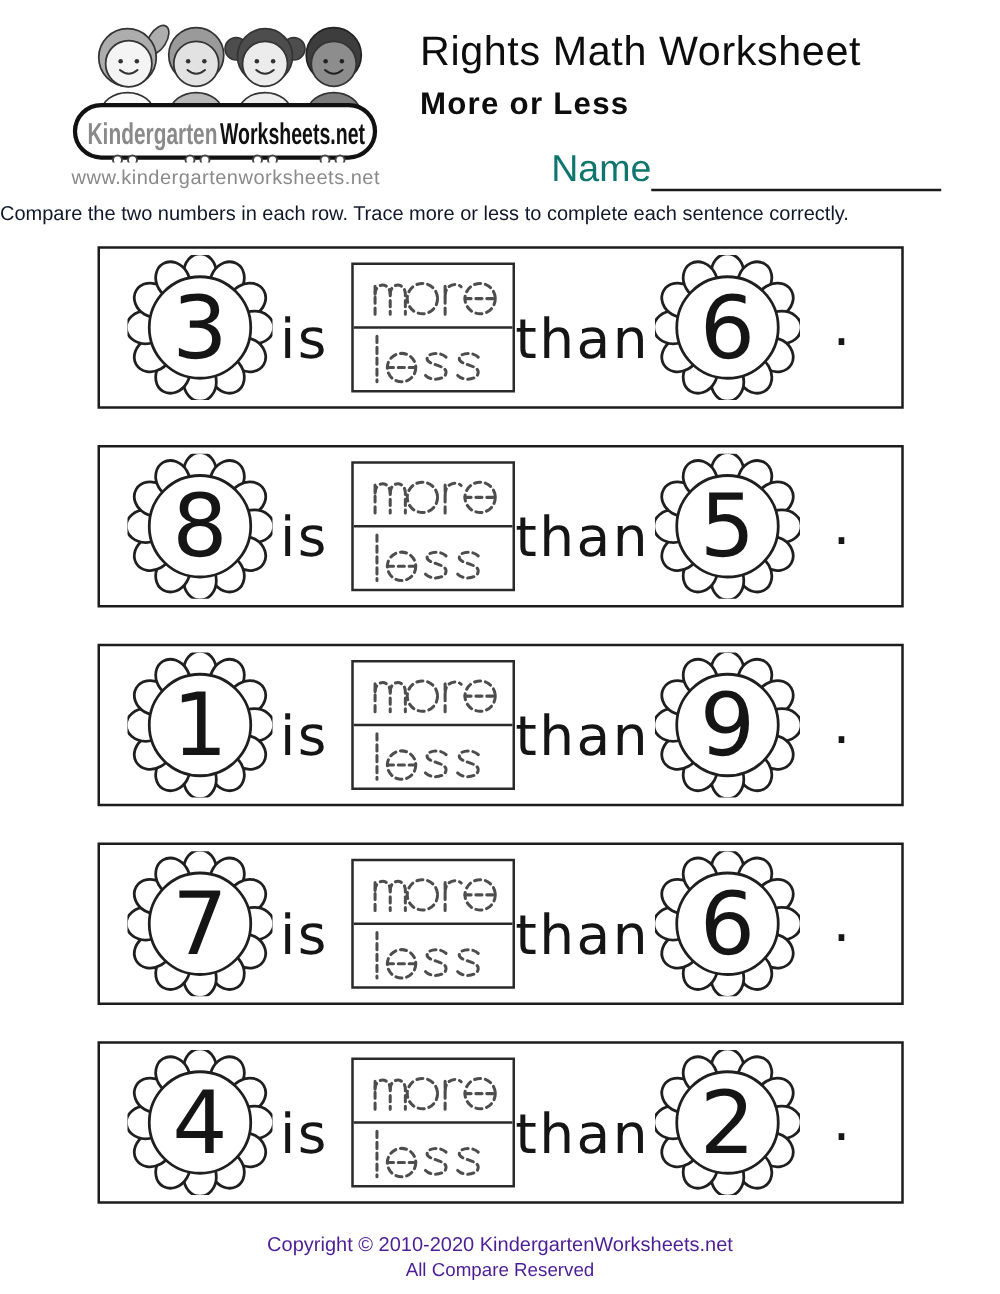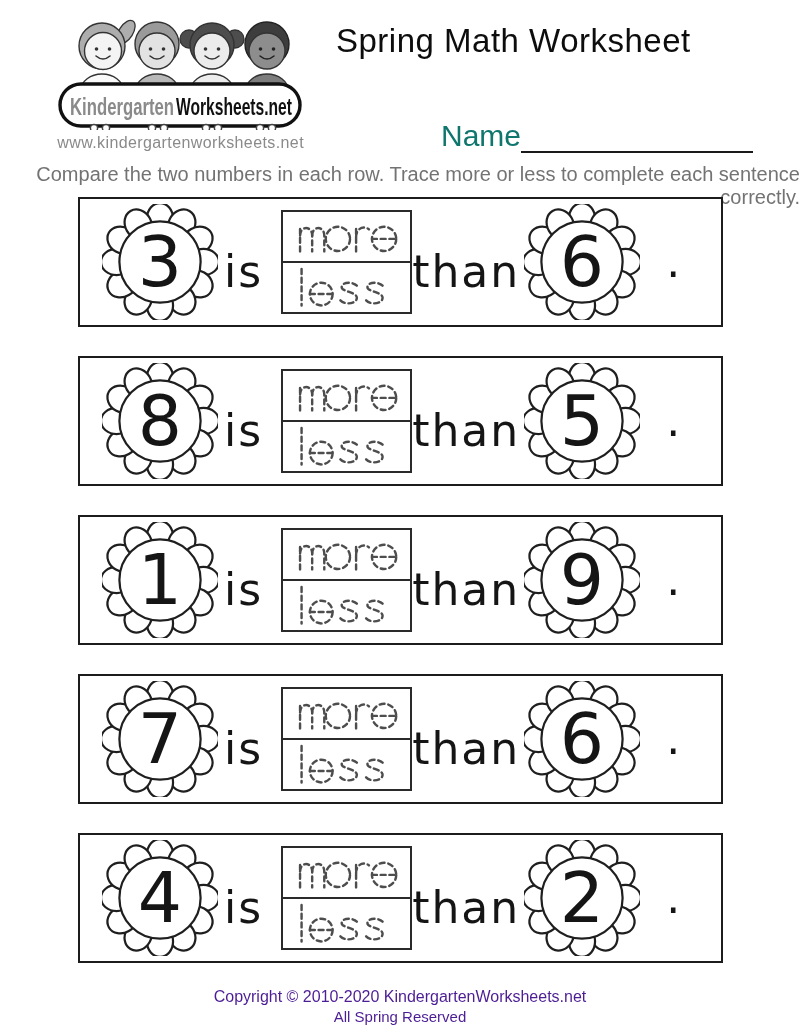--- a/index.html
+++ b/index.html
@@ -20,21 +20,21 @@
                 font-family:"Liberation Sans", sans-serif; }
   .title-sub  { font-size:25px; font-weight:700; letter-spacing:1px; margin-top:9px; color:#0d0d0d; }
 
   
   .name-line { position:absolute; left:441px; top:119px; font-size:30px; color:#0f766e; }
   .name-underline { display:inline-block; width:232px; height:30px;
                     border-bottom:2.5px solid #1a1a1a; vertical-align:bottom; }
 
   
   .instructions { position:absolute; top:163px; left:0; width:100%;
-                  text-align:right; font-size:20px; color:#737373; }
+                  text-align:left; font-size:16px; color:#0f172a; }
 
   
   .rows { position:absolute; left:78px; top:197px; width:645px; }
   .row  { display:flex; align-items:center; height:130px; border:2.2px solid #1c1c1c;
           margin-bottom:29px; background:#fff; }
   .flower { width:116px; height:116px; margin-left:22px; flex:none; }
   .flower.right { margin-left:4px; }
   .fnum { font-family:"DejaVu Sans", sans-serif; font-size:72px; font-weight:400;
           fill:#151515; text-anchor:middle; }
   .word { font-family:"DejaVu Sans", sans-serif; font-size:44px; font-weight:400;
@@ -154,21 +154,22 @@
         <circle cx="150" cy="118" r="3.6"></circle>
           <circle cx="162" cy="118" r="3.6"></circle>
         <circle cx="204" cy="118" r="3.6"></circle>
           <circle cx="216" cy="118" r="3.6"></circle>
       </g>
     </svg>
     <div class="logo-www">www.kindergartenworksheets.net</div>
   </div>
 
   <div class="title-block">
-    <div class="title-main">Spring Math Worksheet</div>
+    <div class="title-main">Rights Math Worksheet</div>
+    <div class="title-sub">More or Less</div>
   </div>
 
   <div class="name-line">
     <span>Name</span><span class="name-underline"></span>
   </div>
 
   <div class="instructions">Compare the two numbers in each row. Trace more or less to complete each sentence correctly.</div>
 
   <div class="rows">
 
@@ -299,16 +300,16 @@
         <use href="#flower-shape"></use>
         <text class="fnum" x="60" y="85">2</text>
       </svg>
       <span class="word period">.</span>
     </div>
 
   </div>
 
   <div class="footer">
     <div class="line1">Copyright © 2010-2020 KindergartenWorksheets.net</div>
-    <div class="line2">All Spring Reserved</div>
+    <div class="line2">All Compare Reserved</div>
   </div>
 
 </div>
 
 </body></html>

